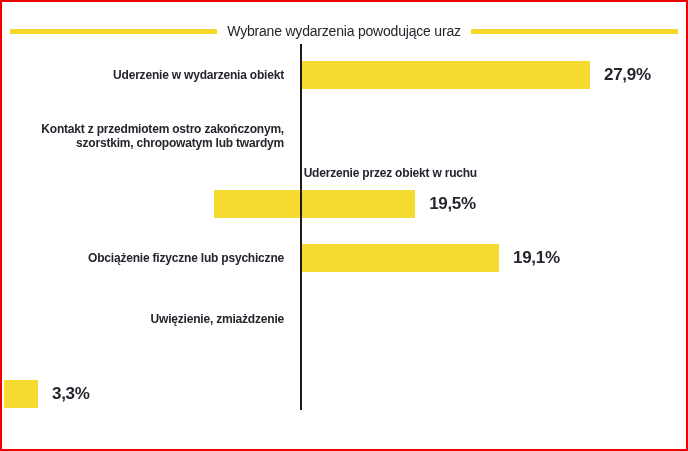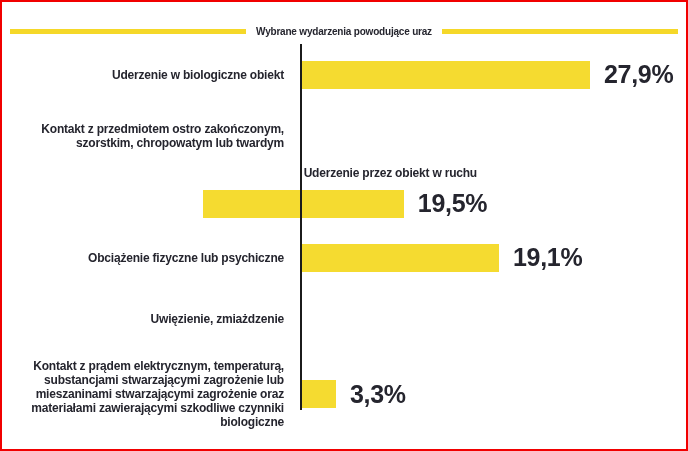--- a/index.html
+++ b/index.html
@@ -29,22 +29,22 @@
     align-items:center;
     gap:10px;
     height:18px;
   }
   .title-rule{
     flex:1;
     height:5px;
     background:var(--accent);
   }
   .page-title{
-    font-size:10px;
-    font-weight:bold;
+    font-size:14px;
+    font-weight:normal;
     letter-spacing:-0.2px;
     white-space:nowrap;
   }
   .chart{
     position:relative;
     margin-top:4px;
   }
   .axis-line{
     position:absolute;
     left:298px;
@@ -71,40 +71,40 @@
     align-items:center;
     flex:1;
   }
   .bar{
     height:28px;
     background:var(--bar);
     margin-left:2px;
   }
   .value-label{
     margin-left:14px;
-    font-size:25px;
+    font-size:17px;
     font-weight:bold;
     letter-spacing:-0.3px;
     white-space:nowrap;
   }
 </style>
 </head>
 <body>
 
 <div class="frame">
   <div class="title-row">
     <div class="title-rule"></div>
     <div class="page-title">Wybrane wydarzenia powodujące uraz</div>
     <div class="title-rule"></div>
   </div>
   <div class="chart">
     <div class="axis-line"></div>
     <div id="chart-rows">
         <div class="row" style="height: 61px;">
-          <div class="cat-label">Uderzenie w biologiczne obiekt</div>
+          <div class="cat-label">Uderzenie w wydarzenia obiekt</div>
           <div class="bar-area">
             <div class="bar" style="width: 288px;"></div>
             <div class="value-label">27,9%</div>
           </div>
         </div>
         <div class="row" style="height: 61px;">
           <div class="cat-label">Kontakt z przedmiotem ostro zakończonym, szorstkim, chropowatym lub twardym</div>
         </div>
         <div class="row" style="height: 61px; flex-direction: column;">
           <div class="cat-label">Uderzenie przez obiekt w ruchu</div>
@@ -117,21 +117,20 @@
           <div class="cat-label">Obciążenie fizyczne lub psychiczne</div>
           <div class="bar-area">
             <div class="bar" style="width: 197px;"></div>
             <div class="value-label">19,1%</div>
           </div>
         </div>
         <div class="row" style="height: 61px;">
           <div class="cat-label">Uwięzienie, zmiażdzenie</div>
         </div>
         <div class="row" style="height: 90px;">
-          <div class="cat-label">Kontakt z prądem elektrycznym, temperaturą, substancjami stwarzającymi zagrożenie lub mieszaninami stwarzającymi zagrożenie oraz materiałami zawierającymi szkodliwe czynniki biologiczne</div>
           <div class="bar-area">
             <div class="bar" style="width: 34px;"></div>
             <div class="value-label">3,3%</div>
           </div>
         </div>
       </div>
   </div>
 </div>
 
 </body></html>

